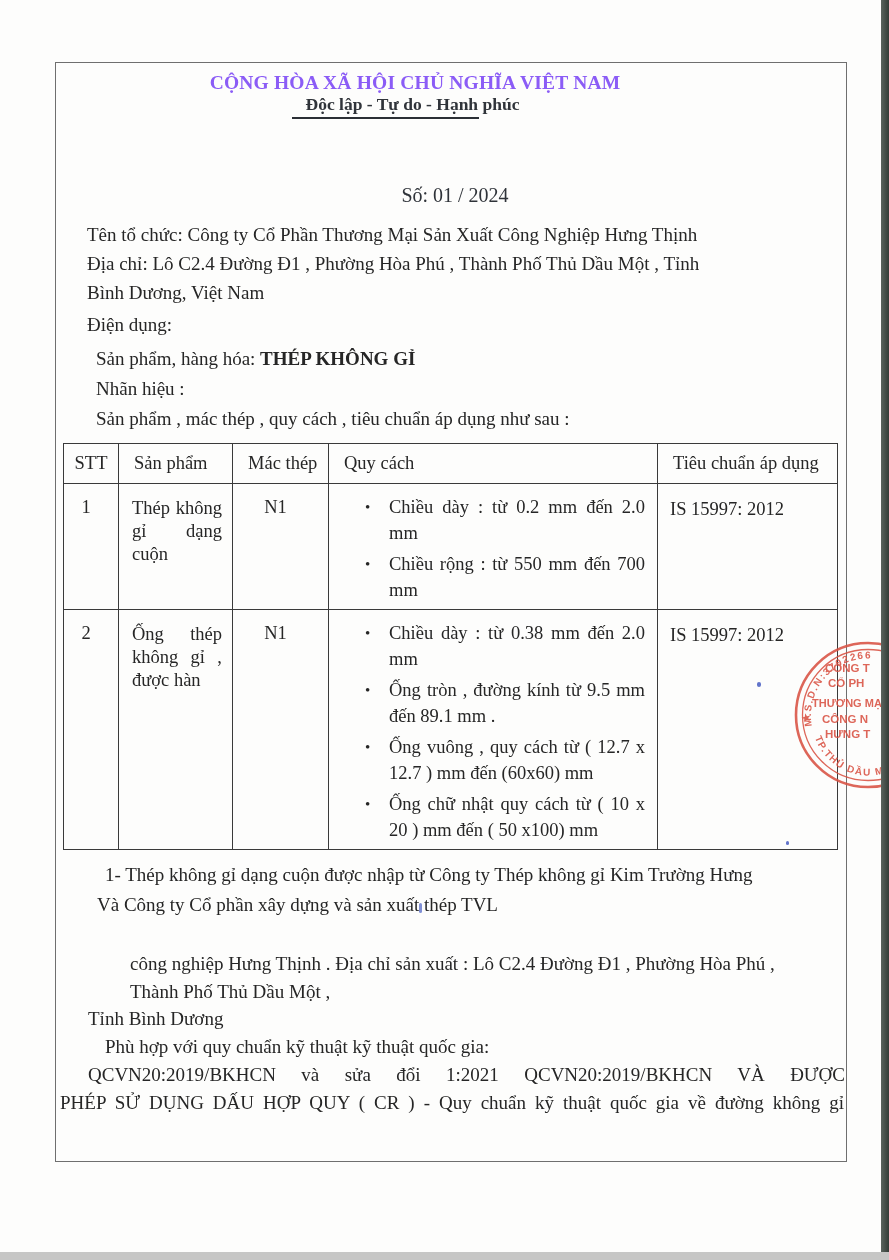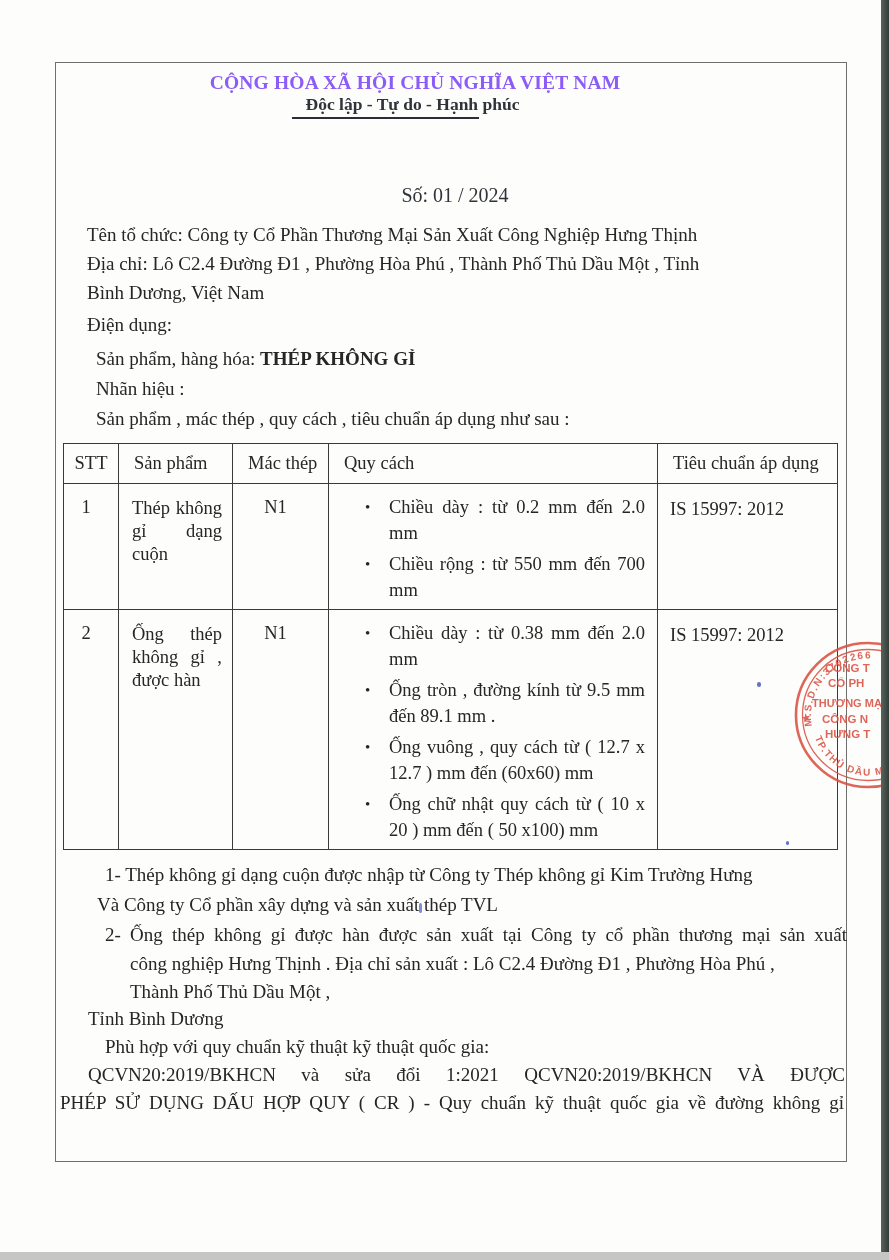--- a/index.html
+++ b/index.html
@@ -149,21 +149,20 @@
       </td>
       <td>
             <div class="std-cell">IS 15997: 2012</div>
           </td>
     </tr>
   </tbody>
     </table>
 
   <div class="line" style="left:105px;top:862px;">1- Thép không gỉ dạng cuộn được nhập từ Công ty Thép không gỉ Kim Trường Hưng</div>
   <div class="line" style="left:88px;top:892px;margin-left:9px;">Và Công ty Cổ phần xây dựng và sản xuất thép TVL</div>
-  <div class="line jl" style="left:105px;top:922px;width:742px;">2- Ống thép không gỉ được hàn được sản xuất tại Công ty cổ phần thương mại sản xuất</div>
   <div class="line" style="left:130px;top:951px;">công nghiệp Hưng Thịnh . Địa chỉ sản xuất : Lô C2.4 Đường Đ1 , Phường Hòa Phú ,</div>
   <div class="line" style="left:130px;top:979px;">Thành Phố Thủ Dầu Một ,</div>
   <div class="line" style="left:88px;top:1006px;">Tỉnh Bình Dương</div>
   <div class="line" style="left:105px;top:1034px;">Phù hợp với quy chuẩn kỹ thuật kỹ thuật quốc gia:</div>
   <div class="line jl" style="left:88px;top:1062px;width:757px;">QCVN20:2019/BKHCN và sửa đổi 1:2021 QCVN20:2019/BKHCN VÀ ĐƯỢC</div>
   <div class="line jl" style="left:60px;top:1090px;width:784px;">PHÉP SỬ DỤNG DẤU HỢP QUY ( CR ) -  Quy chuẩn kỹ thuật quốc gia về đường không gỉ</div>
 
   <svg class="stamp-svg" width="889" height="1260" viewBox="0 0 889 1260">
     <g opacity="0.88">
       <circle cx="868" cy="715" r="72" fill="none" stroke="#d95243" stroke-width="2.6"></circle>

